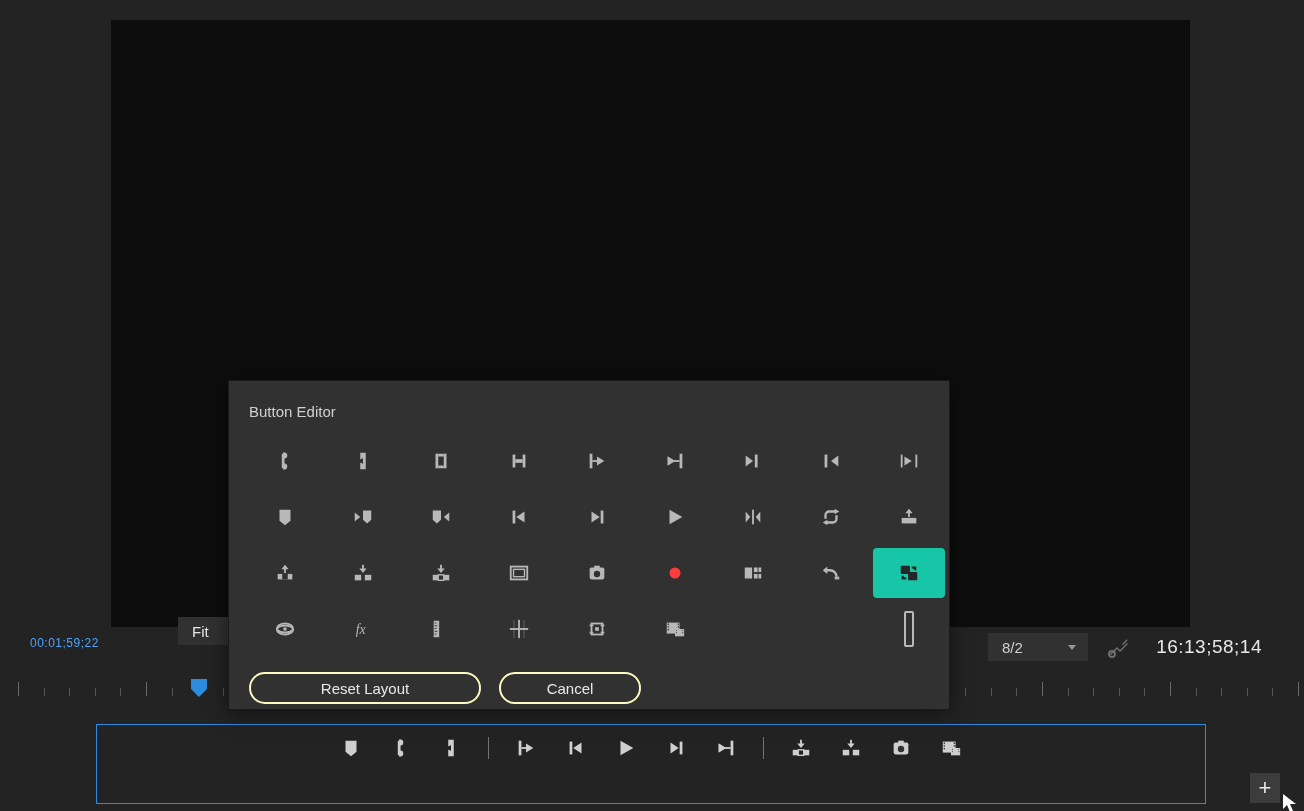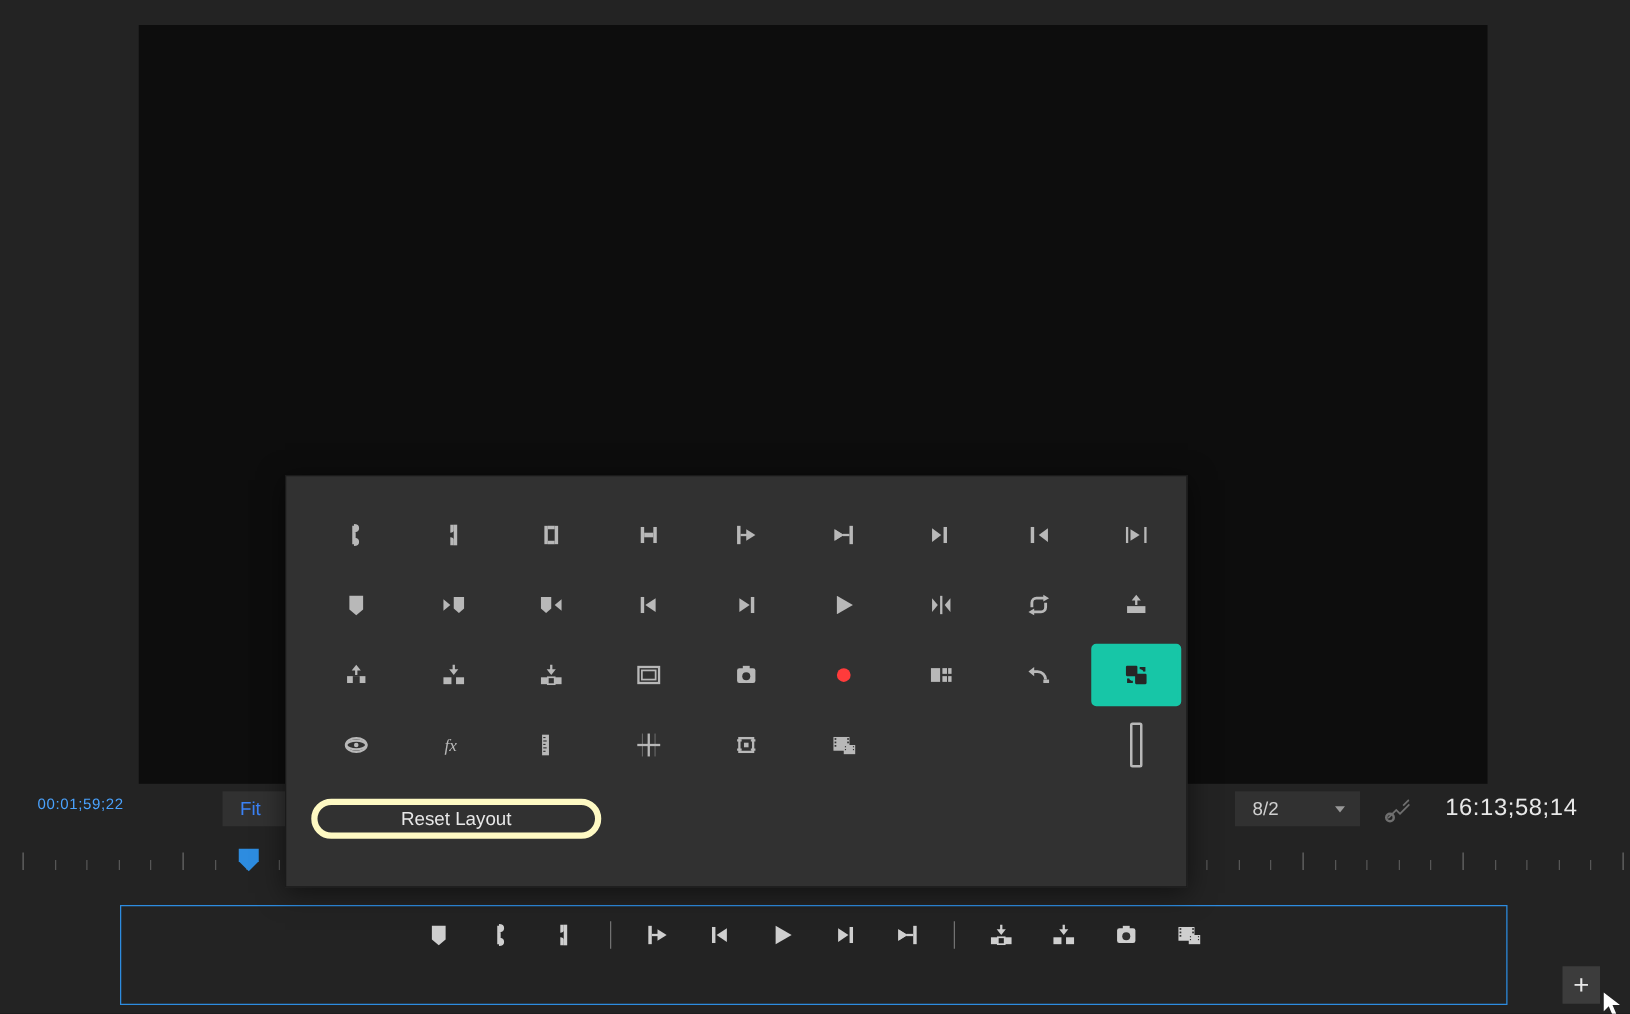--- a/index.html
+++ b/index.html
@@ -32,26 +32,26 @@
   position: absolute;
   right: 42px;
   top: 636px;
   color: #e8e8e8;
   font-size: 19px;
   letter-spacing: 0.5px;
 }
 .fit-select {
   position: absolute;
   left: 178px;
-  top: 633px;
+  top: 617px;
   width: 80px;
   height: 28px;
   background: #313131;
   border: none;
-  color: #3b82f6;
+  color: #e5e5e5;
   font-size: 15px;
   display: flex;
   align-items: center;
   padding-left: 14px;
 }
 .res-select {
   position: absolute;
   left: 988px;
   top: 633px;
   width: 100px;
@@ -192,21 +192,21 @@
   border-radius: 2px;
 }
 .dialog .buttons {
   display: flex;
   gap: 18px;
   margin-top: 18px;
   align-items: center;
 }
 .dialog .btn {
   height: 32px;
-  border: 5px solid #fef9c3;
+  border: 2px solid #fef9c3;
   border-radius: 16px;
   background: transparent;
   color: #e8e8e8;
   font-size: 15px;
   cursor: pointer;
   display: flex;
   align-items: center;
   justify-content: center;
 }
 .dialog .btn.reset { width: 232px; }
@@ -385,20 +385,21 @@
 
 <div class="add-button">+</div>
 
 <div class="cursor-arrow">
   <svg width="16" height="20" viewBox="0 0 16 20">
       <path fill="#ffffff" d="M1 1 l0 15 l4 -4 l3 7 l3 -1 l-3 -7 l6 0 z"></path>
     </svg>
 </div>
 
 <div class="dialog">
+  <div class="title">Button Editor</div>
   <div class="grid" id="dialog-grid">
       <div class="cell">
         <svg width="22" height="22" viewBox="0 0 24 24">
           <path fill="#b8b8b8" d="M10 4 v16 M10 4 c4 0 4 4 0 4 M10 16 c4 0 4 4 0 4" stroke="#b8b8b8" stroke-width="3"></path>
         </svg>
       </div>
       <div class="cell">
         <svg width="22" height="22" viewBox="0 0 24 24">
           <rect x="12" y="3" width="3" height="18" fill="#b8b8b8"></rect>
           <path fill="#b8b8b8" d="M15 3h-3v5c0 1 1 2 3 2V3zM15 14c-2 0-3 1-3 2v5h3V14z" transform="scale(-1,1) translate(-24,0)"></path>
@@ -624,14 +625,15 @@
         </svg>
       </div>
       <div class="cell"></div>
       <div class="cell"></div>
       <div class="cell">
         <div class="vbar"></div>
       </div>
     </div>
   <div class="buttons">
     <button class="btn reset">Reset Layout</button>
+    <button class="btn cancel">Cancel</button>
   </div>
 </div>
 
 </body></html>

